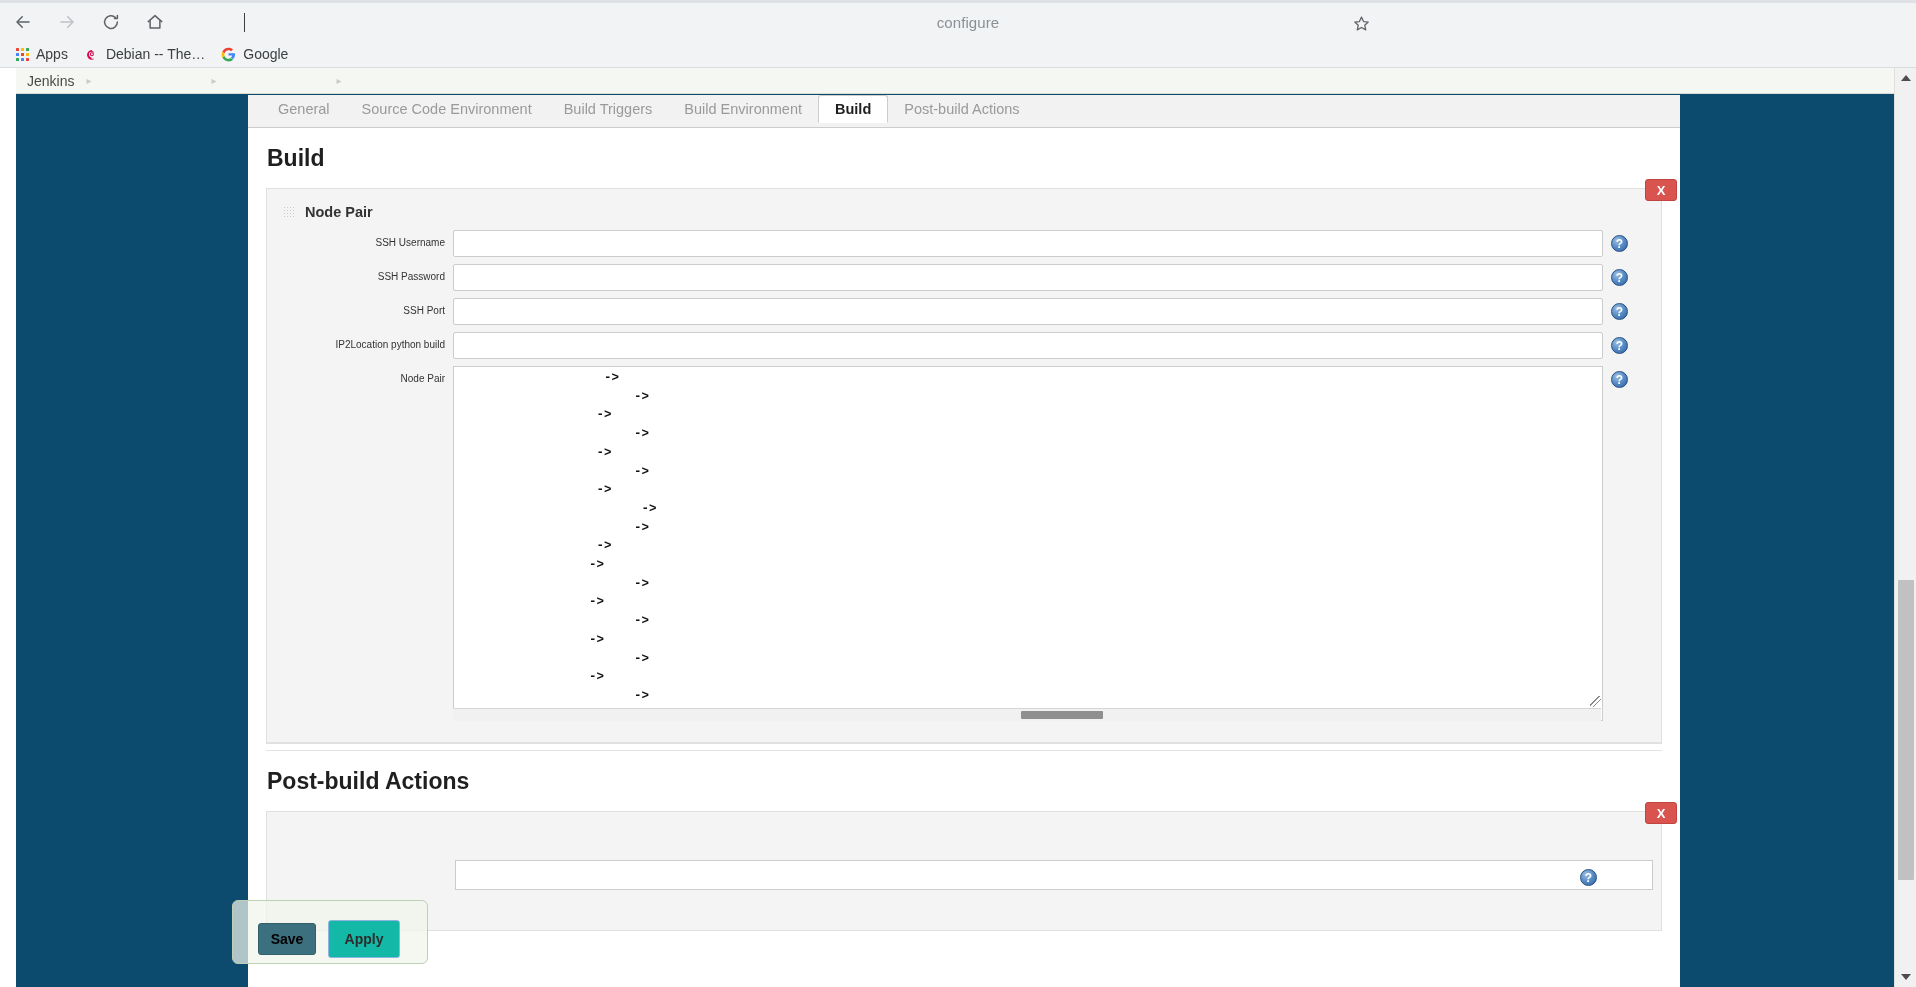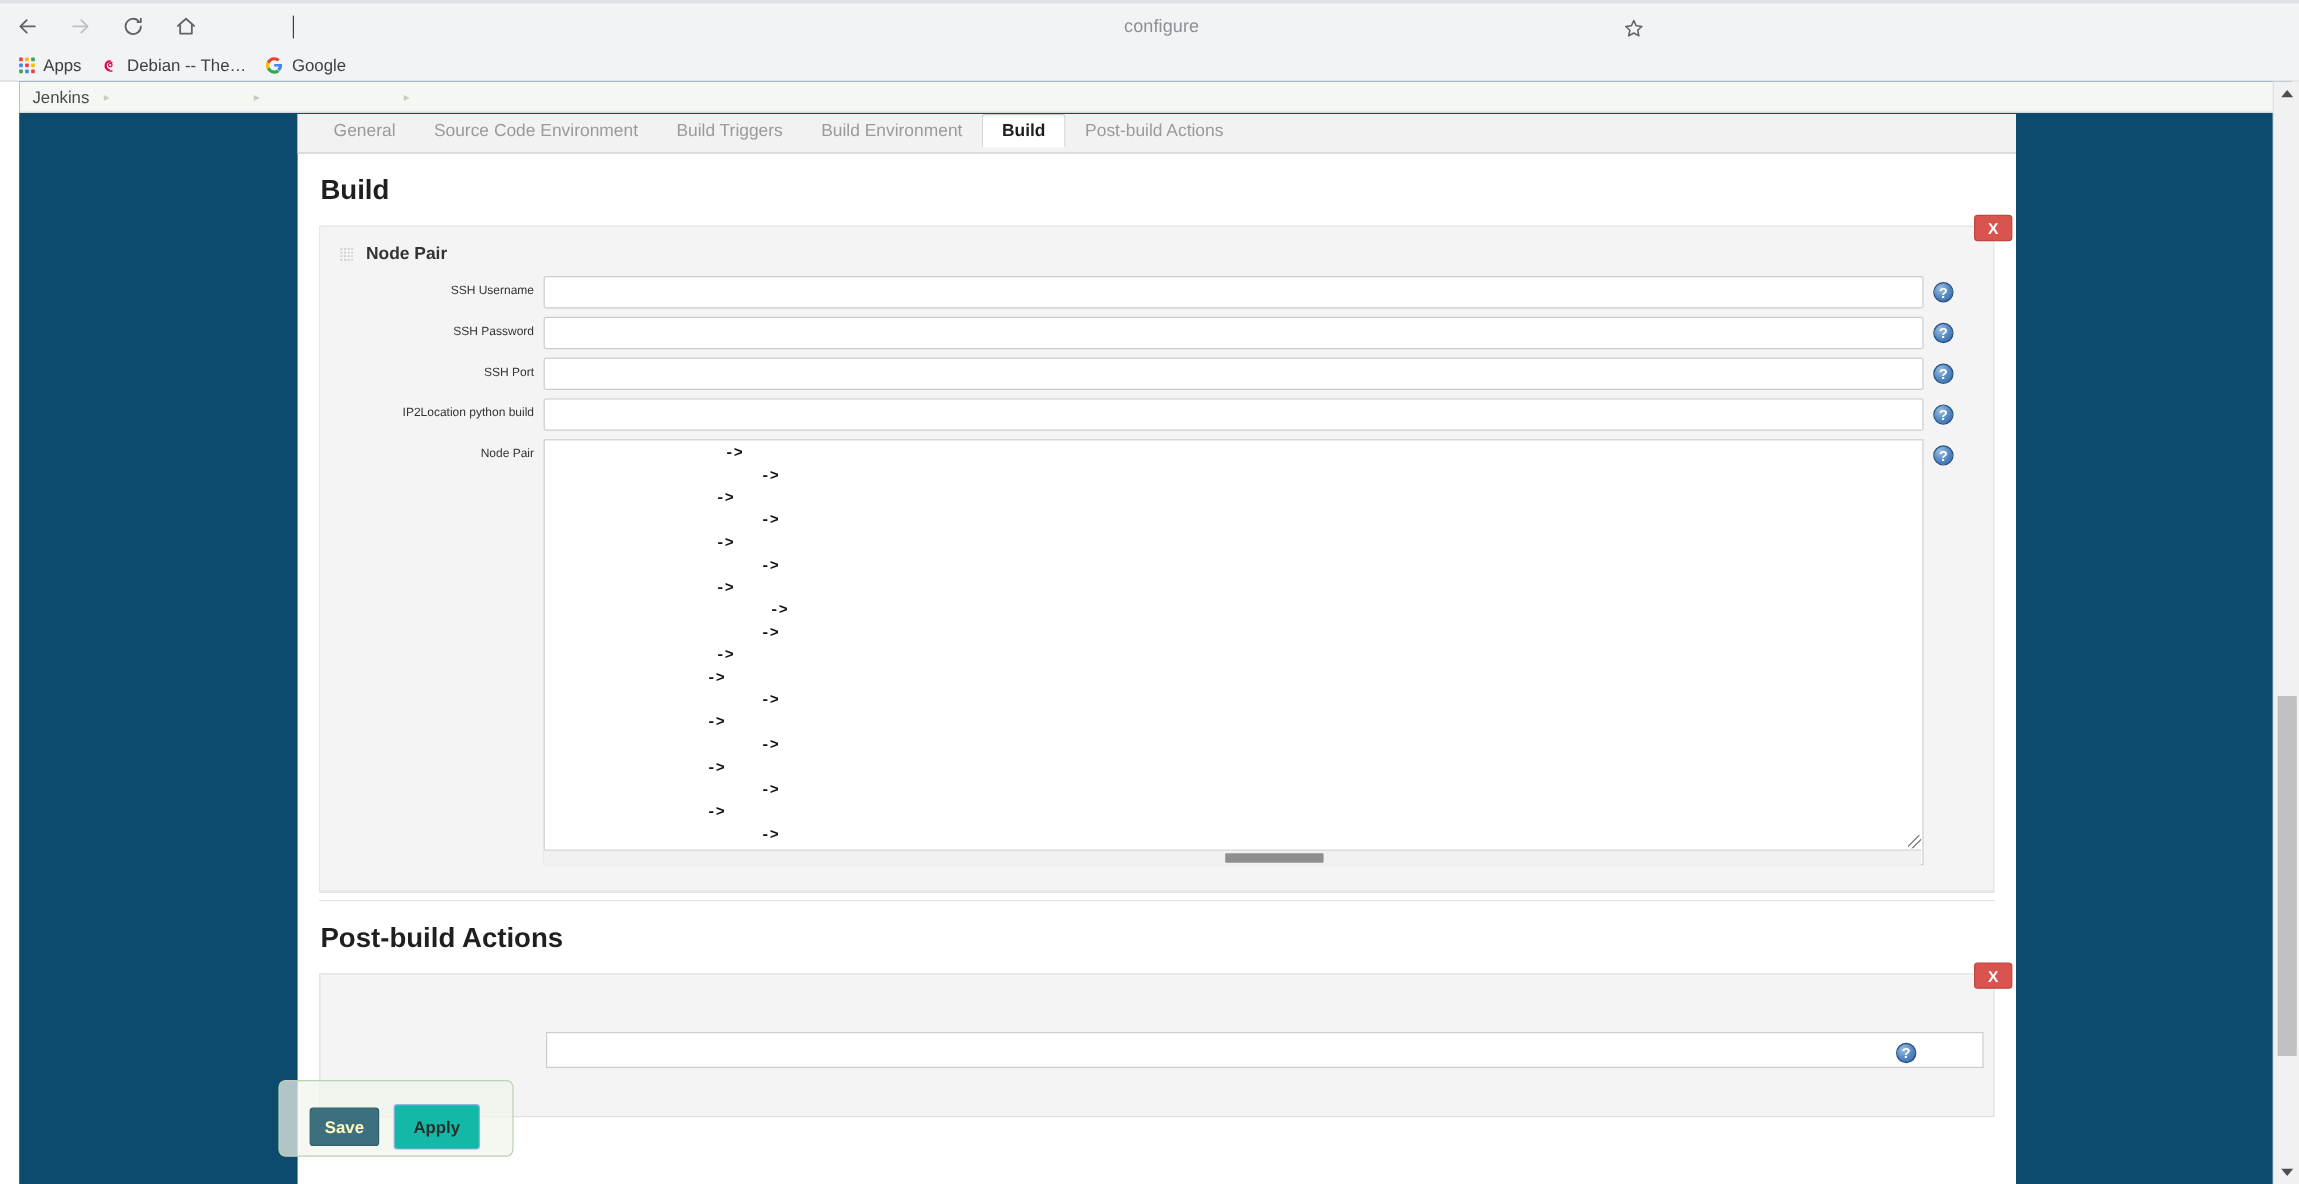--- a/index.html
+++ b/index.html
@@ -305,21 +305,21 @@
     border: 1px solid #bcd0b6;
     border-radius: 6px;
     z-index: 40;
   }
   #btn-save {
     position: absolute; left: 25px; top: 22px;
     width: 58px; height: 32px;
     background: #3d707f;
     border: 1px solid #335e6b;
     border-radius: 3px;
-    color: #fef9c3;
+    color: #000000;
     font-size: 14px; font-weight: bold;
     display: flex; align-items: center; justify-content: center;
   }
   #btn-apply {
     position: absolute; left: 95px; top: 19px;
     width: 72px; height: 38px;
     background: #14b8a6;
     border: 1px solid #8db4e2;
     border-radius: 3px;
     color: #2c2c2c;

